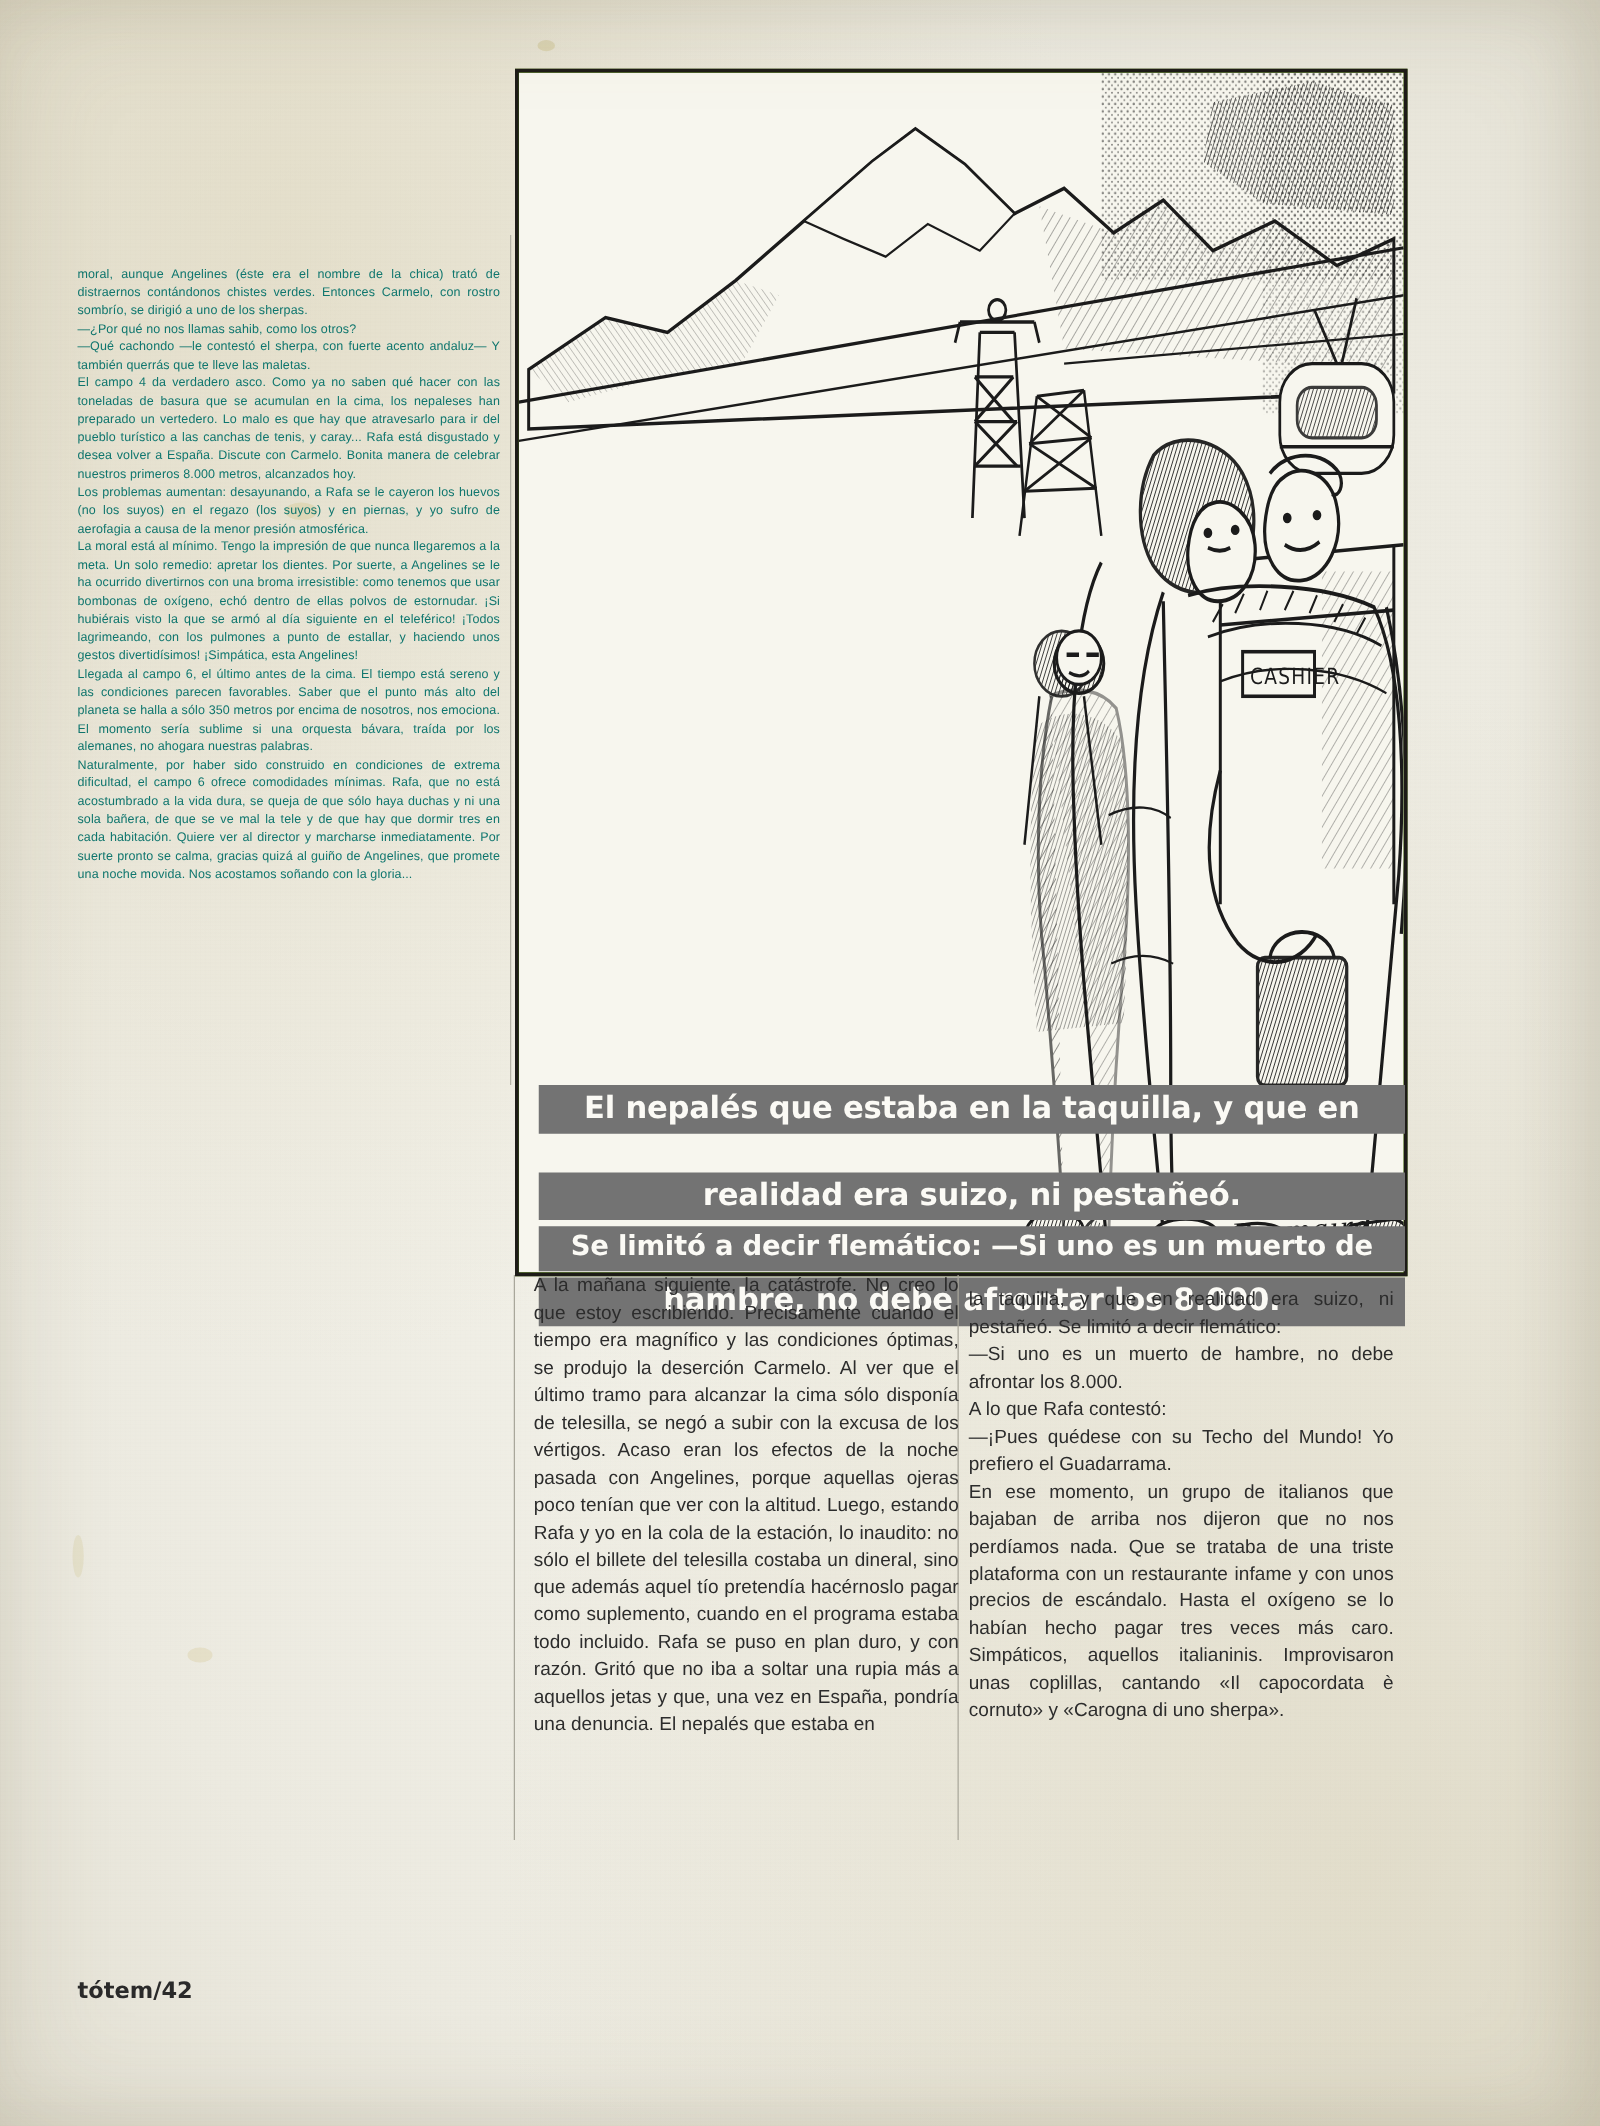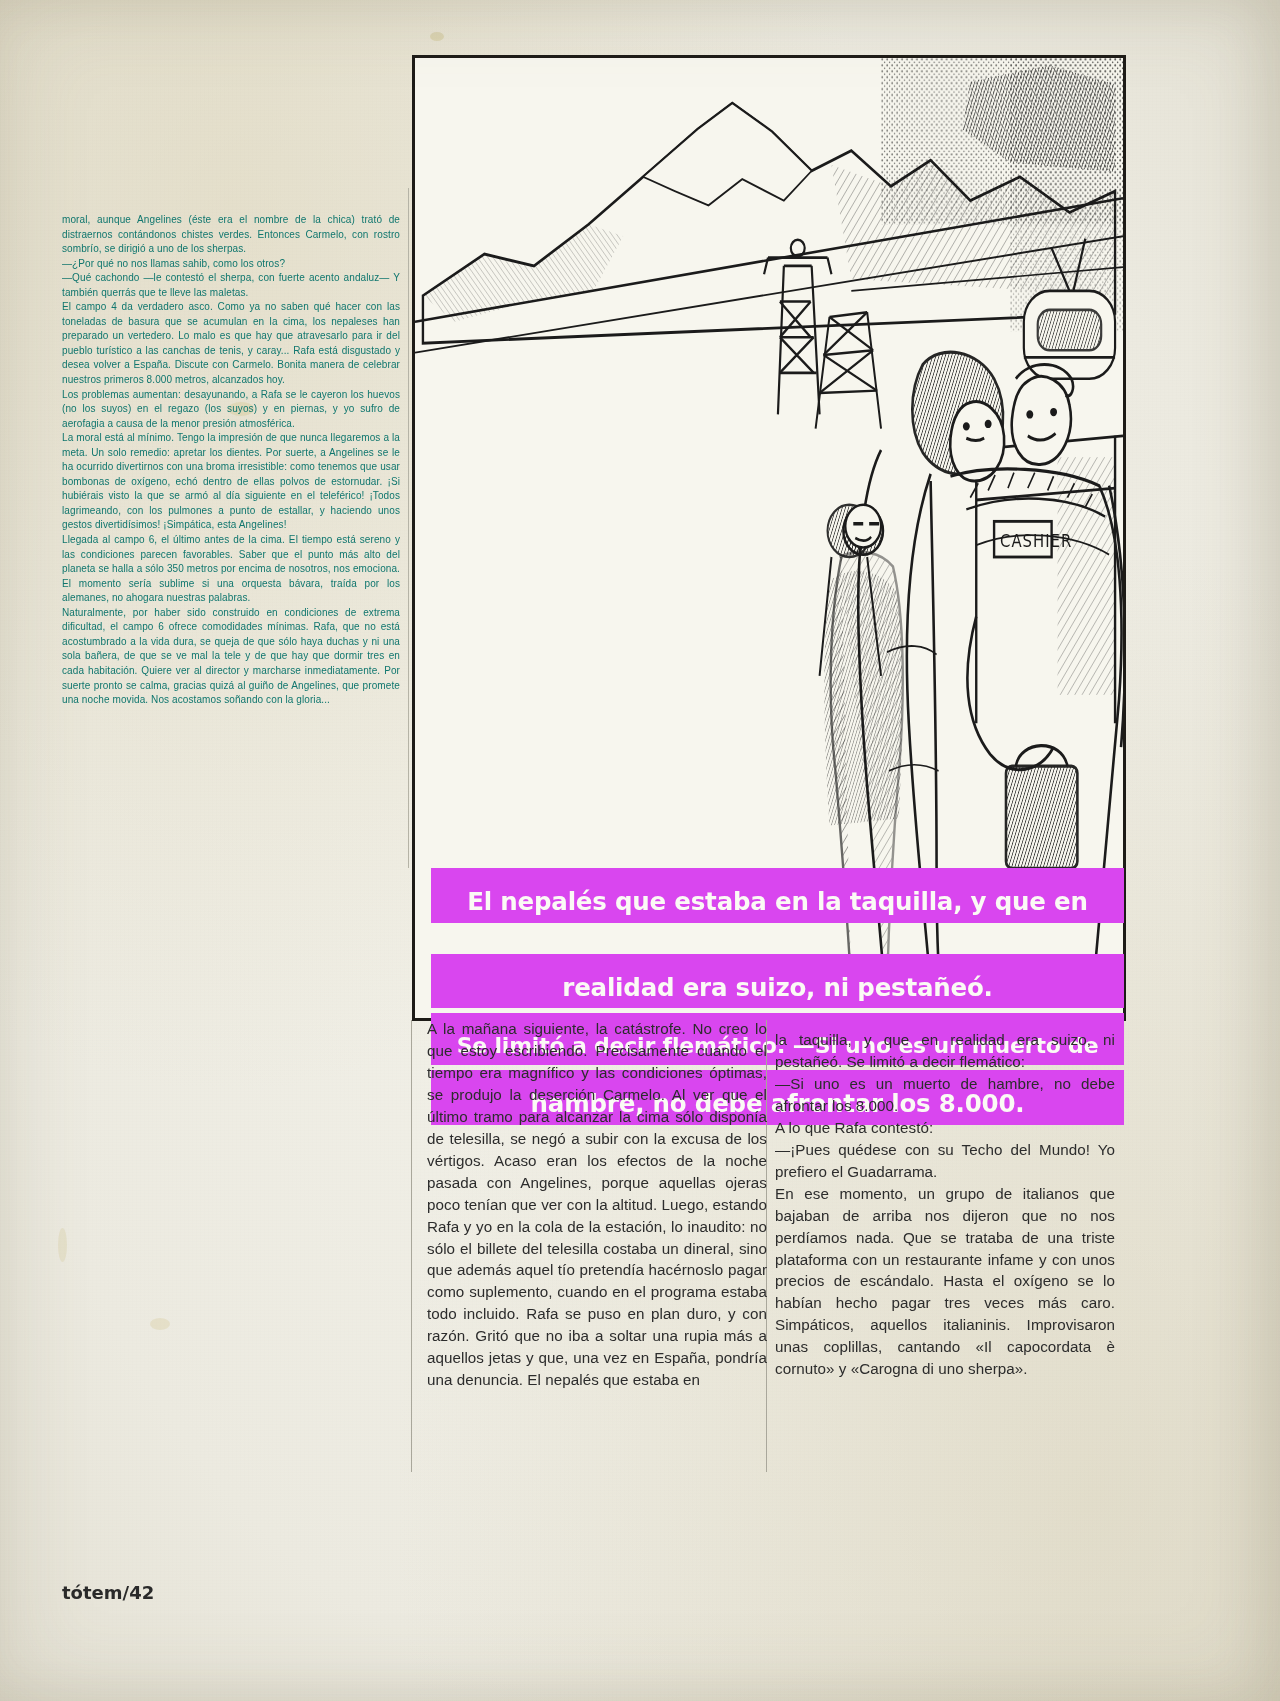--- a/index.html
+++ b/index.html
@@ -48,26 +48,26 @@
     border:3px solid #1d1b17;
     overflow:hidden;
   }
   .illo svg{ display:block; width:100%; height:100%; }
 
   
   .banner{
     position:absolute; left:431px; top:868px; width:693px;
   }
   .banner .bar{
-    background:#d946ef;
+    background:#737373;
     color:#fbfaf5;
     font-weight:bold;
     font-size:24.5px;
     line-height:1.17;
-    padding:20px 12px 6px 12px;
+    padding:4px 12px 6px 12px;
     margin-bottom:5px;
     text-align:center;
     letter-spacing:-0.2px;
     font-family:"DejaVu Sans", sans-serif;
     white-space:nowrap;
     overflow:hidden;
   }
   .banner .bar.l1{ text-align:center; }
   .banner .bar.l2{ text-align:center;margin-top:31px; }
   .banner .bar.l3{ text-align:center; }

